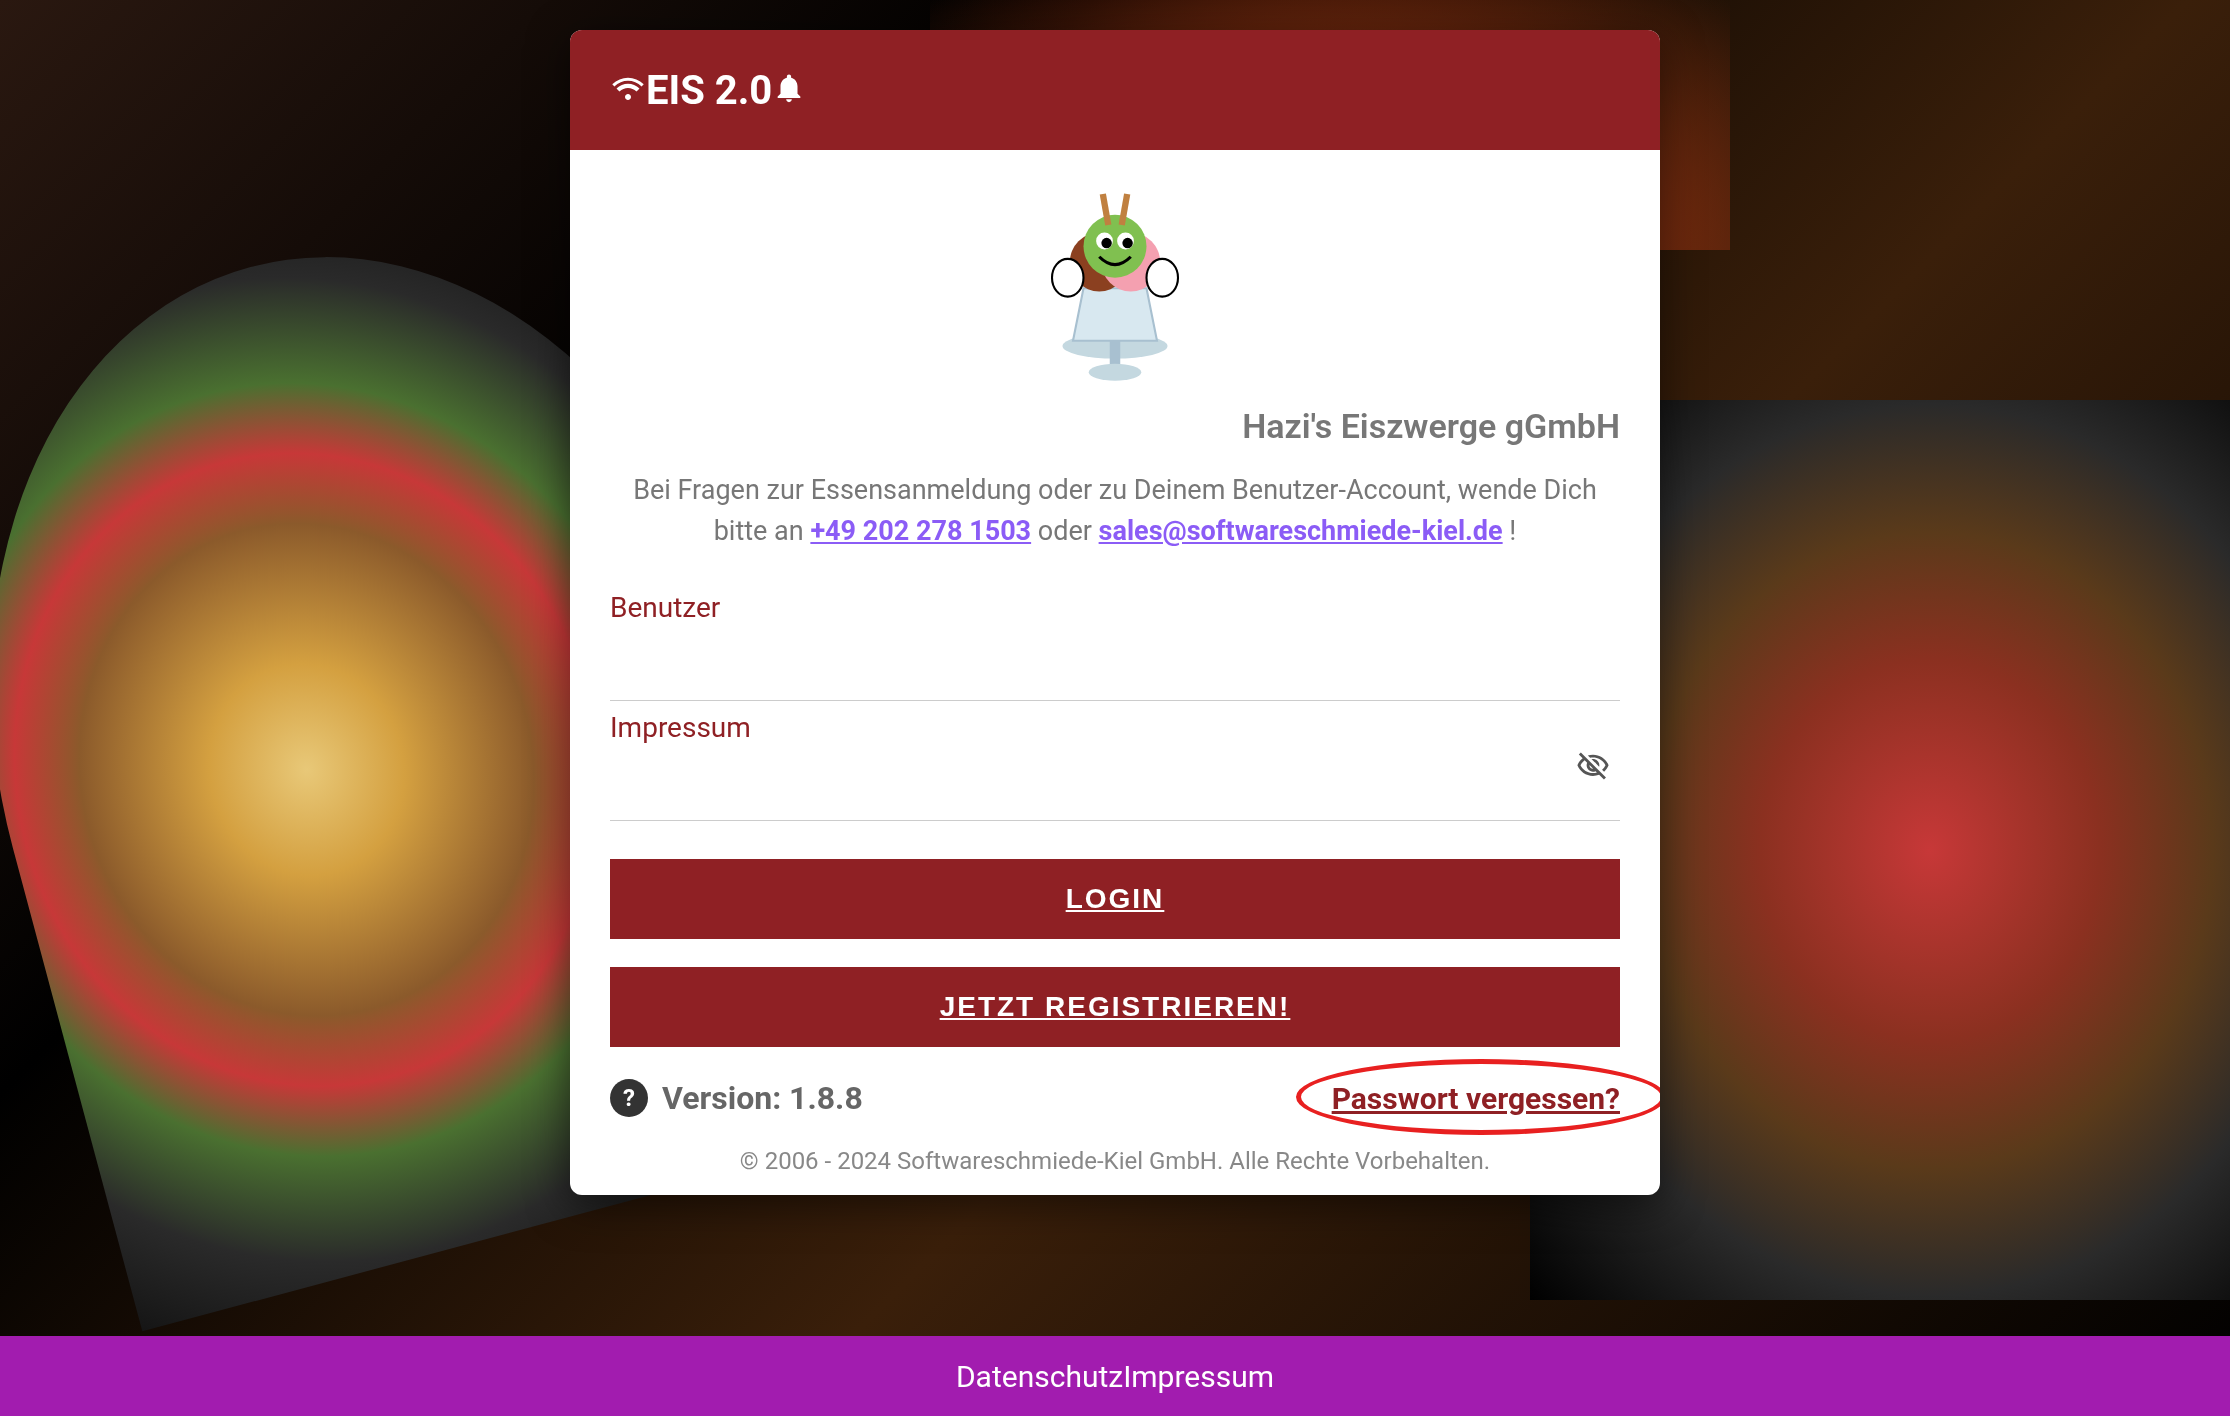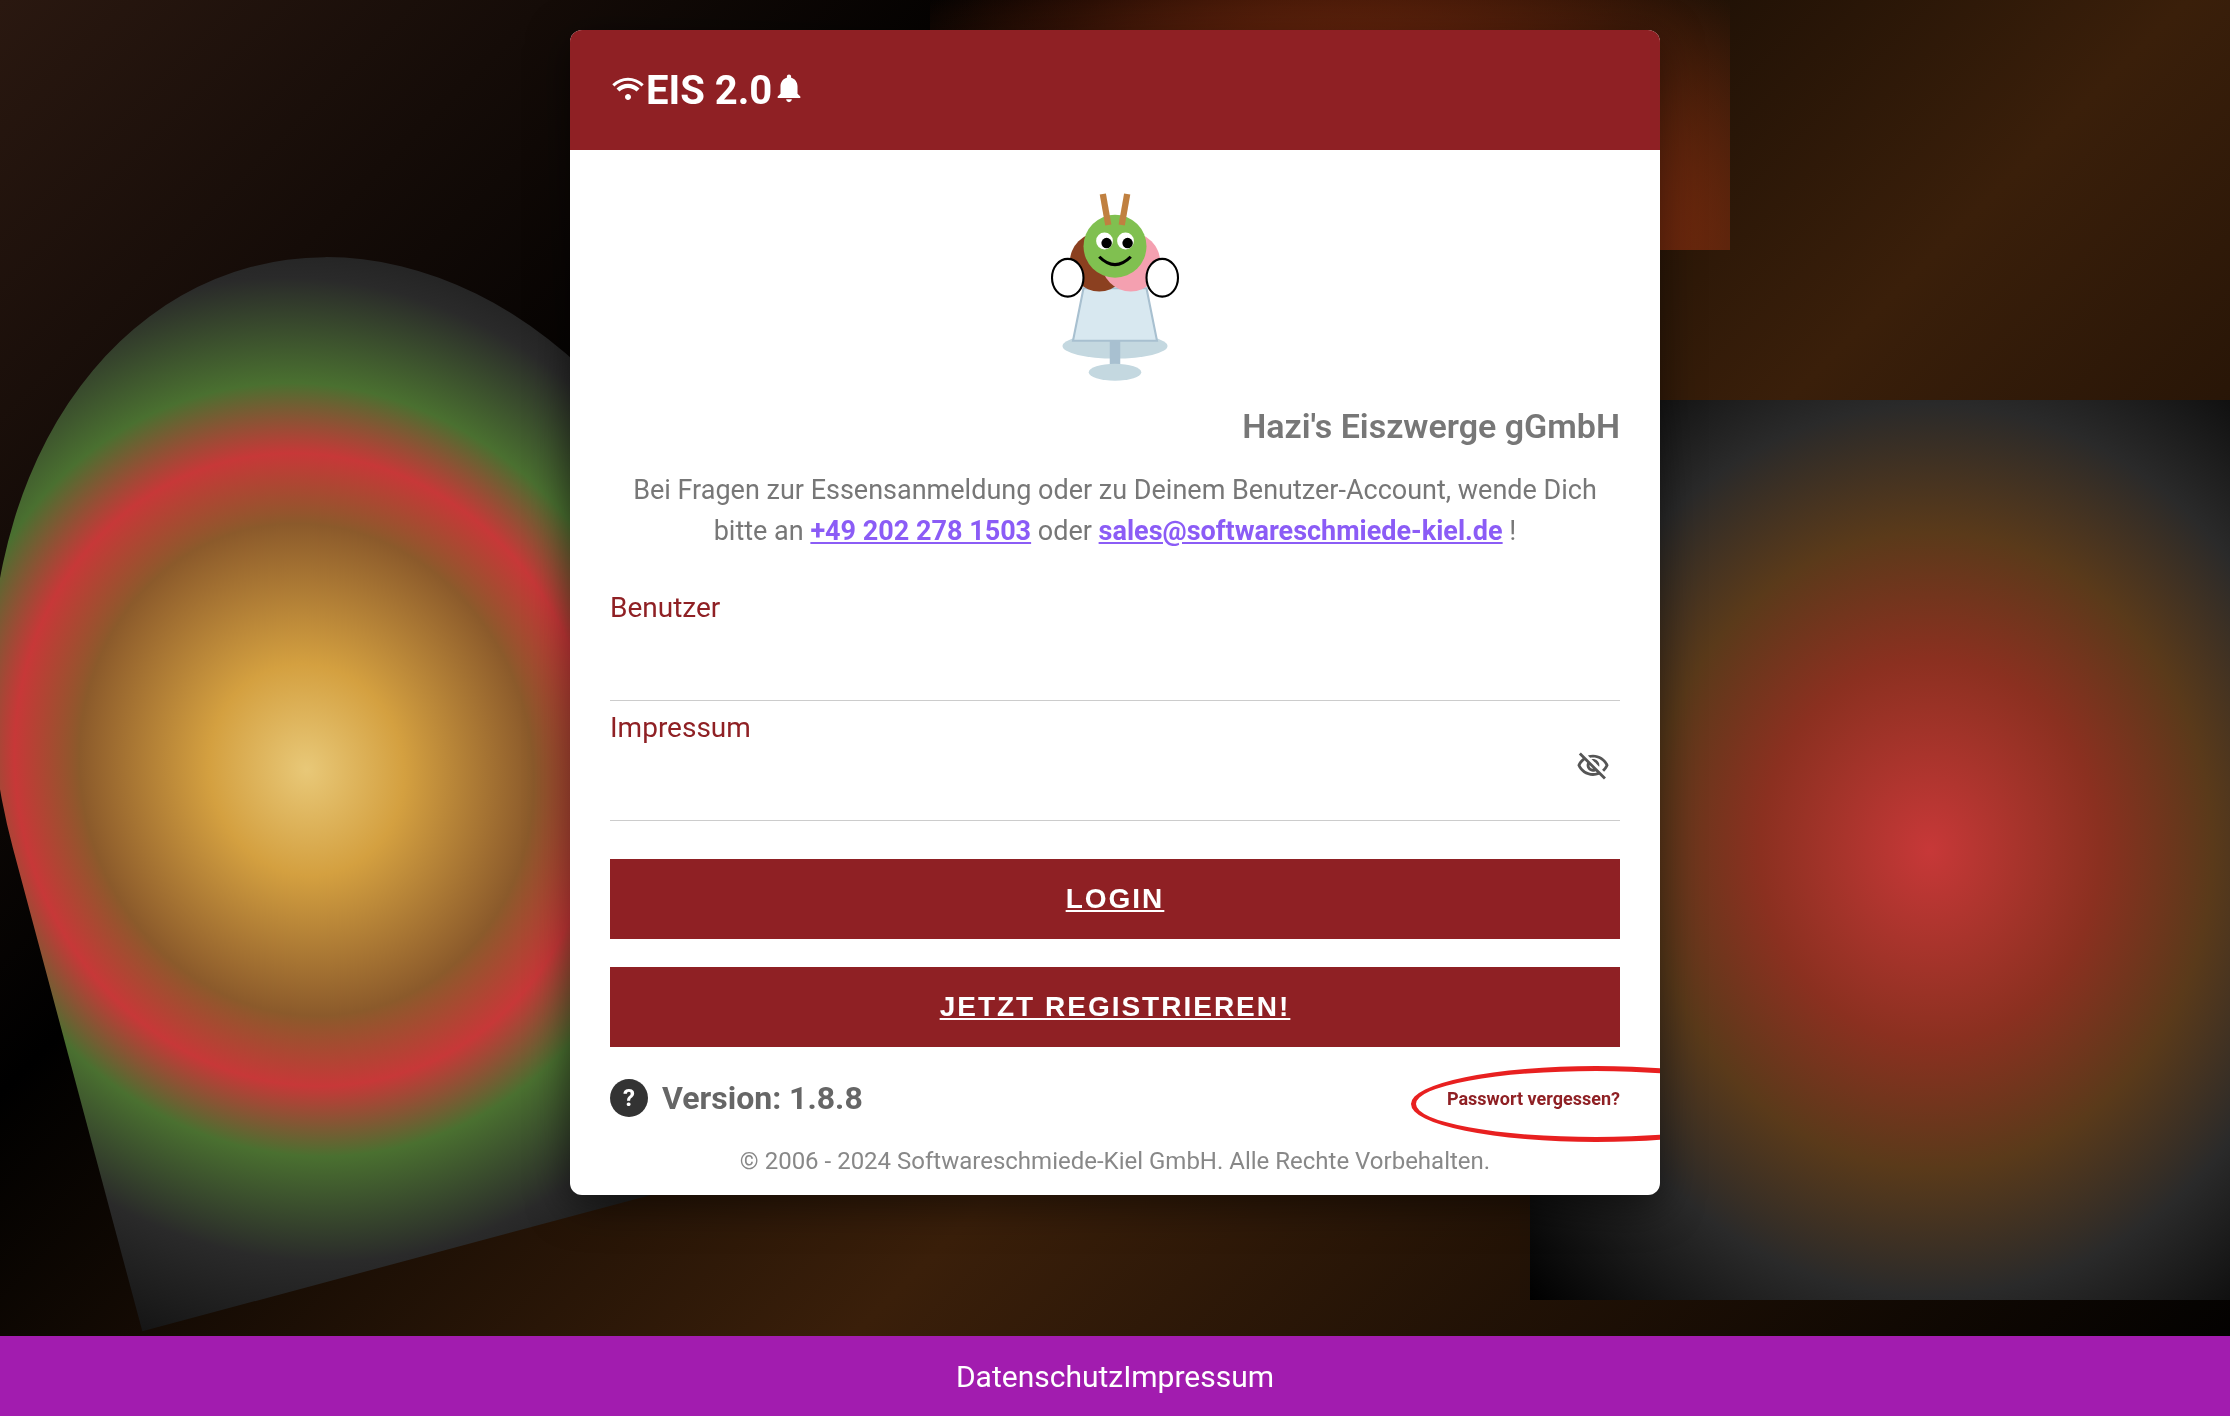--- a/index.html
+++ b/index.html
@@ -209,23 +209,24 @@
       cursor: pointer;
     }
     
     .version-text {
       font-size: 32px;
       font-weight: 700;
       color: #666;
     }
     
     .forgot-link {
-      font-size: 18px;
+      font-size: 30px;
       font-weight: 700;
       color: #8f2024;
+      text-decoration: underline;
       cursor: pointer;
       position: relative;
     }
     
     .highlight-oval {
       position: absolute;
       left: -36px;
       top: -22px;
       width: 370px;
       height: 76px;

